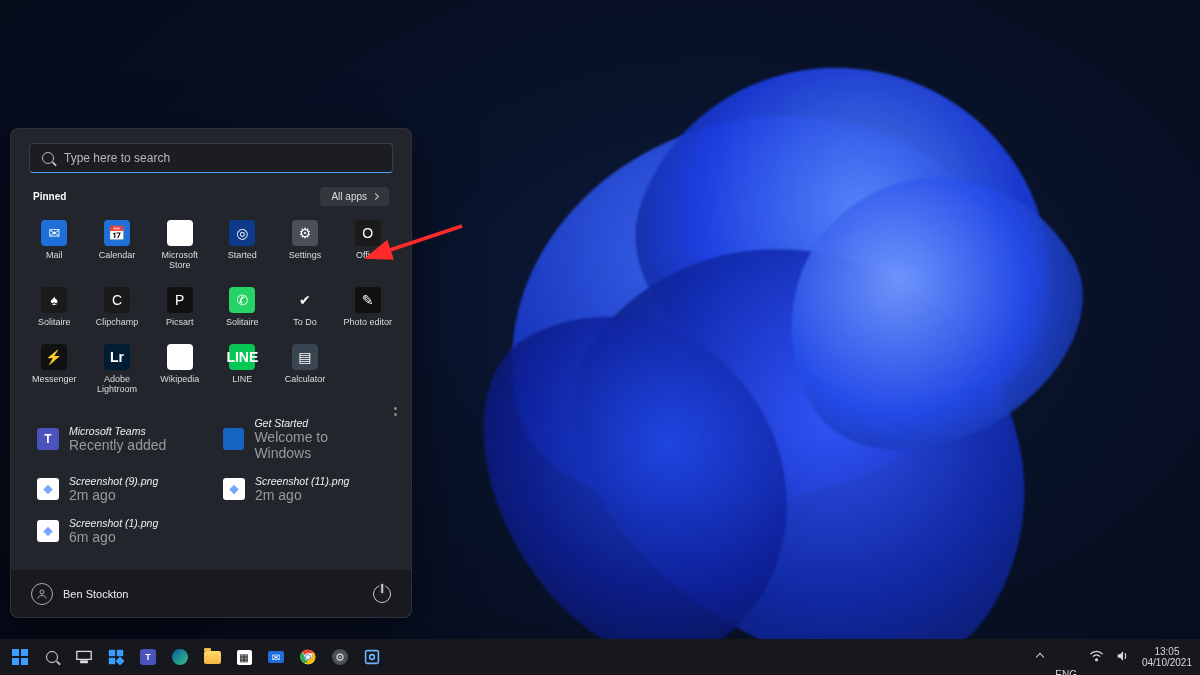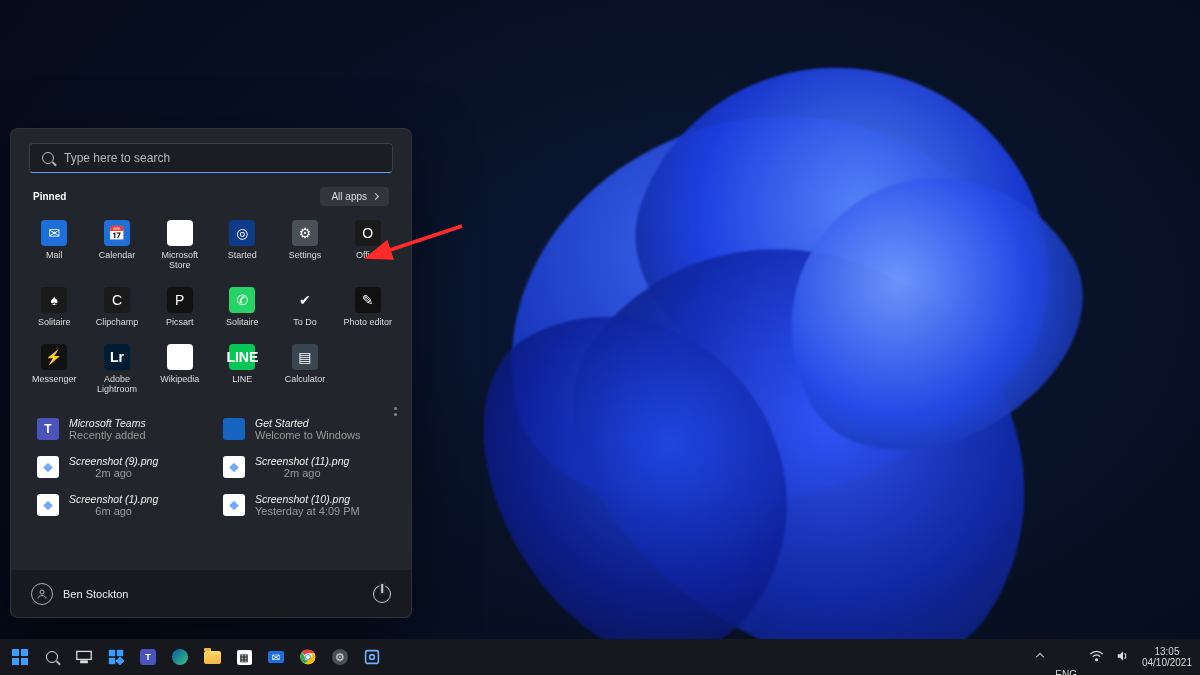--- a/index.html
+++ b/index.html
@@ -43,21 +43,21 @@
   .app .tile { width:26px; height:26px; border-radius:4px; display:flex; align-items:center; justify-content:center; font-size:14px; color:#fff; }
   .app .lbl { font-size:9px; color:#ddd; text-align:center; line-height:1.1; max-width:56px; }
   .dots { position:absolute; right: 14px; top: 278px; display:flex; flex-direction:column; gap:3px; }
   .dots span { width:3px; height:3px; background:#888; border-radius:50%; }
 
   .recommended { padding: 2px 22px 0 22px; flex:1; }
   .rec-grid { display:grid; grid-template-columns: 1fr 1fr; column-gap: 16px; row-gap: 8px; margin-top: 10px; }
   .rec { display:flex; align-items:center; gap:10px; padding:3px 4px; border-radius:4px; cursor:pointer; }
   .rec .ricon { width:22px; height:22px; border-radius:3px; display:flex; align-items:center; justify-content:center; font-size:12px; }
   .rec .rtext .t { font-size:10.5px; color:#eee;font-style:italic; }
-  .rec .rtext .s { font-size:11px; color:#9a9a9a;text-align:center; }
+  .rec .rtext .s { font-size:14px; color:#9a9a9a; }
 
   .footer { height:48px; border-top:1px solid rgba(255,255,255,.05); display:flex; align-items:center; justify-content:space-between; padding: 0 20px; background: rgba(20,22,27,.7); border-radius: 0 0 8px 8px; }
   .user { display:flex; align-items:center; gap:10px; cursor:pointer; }
   .avatar { width:22px; height:22px; border-radius:50%; border:1.5px solid #aaa; display:flex; align-items:center; justify-content:center; }
   .avatar svg { width:12px; height:12px; }
   .user .nm { font-size:11px; color:#eee; }
   .power { width:18px; height:18px; border:1.6px solid #ccc; border-radius:50%; position:relative; cursor:pointer; }
   .power::after { content:""; position:absolute; left:50%; top:-2px; width:1.6px; height:9px; background:#ccc; transform:translateX(-50%); box-shadow: 0 0 0 2px rgba(35,38,45,.96); }
 
   
@@ -233,27 +233,20 @@
     <div class="s">2m ago</div>
           </div>
         </div>
         <div class="rec">
           <div class="ricon file-ico"></div>
     <div class="rtext">
             <div class="t">Screenshot (1).png</div>
     <div class="s">6m ago</div>
           </div>
         </div>
-        <div class="rec">
-          <div class="ricon file-ico"></div>
-    <div class="rtext">
-            <div class="t">Screenshot (10).png</div>
-    <div class="s">Yesterday at 4:09 PM</div>
-          </div>
-        </div>
       </div>
   </div>
 
   <div class="footer">
     <div class="user">
       <div class="avatar">
         <svg viewBox="0 0 24 24" fill="none" stroke="#aaa" stroke-width="2">
             <circle cx="12" cy="8" r="4"></circle>
             <path d="M4 21c0-4 4-6 8-6s8 2 8 6"></path>
           </svg>

